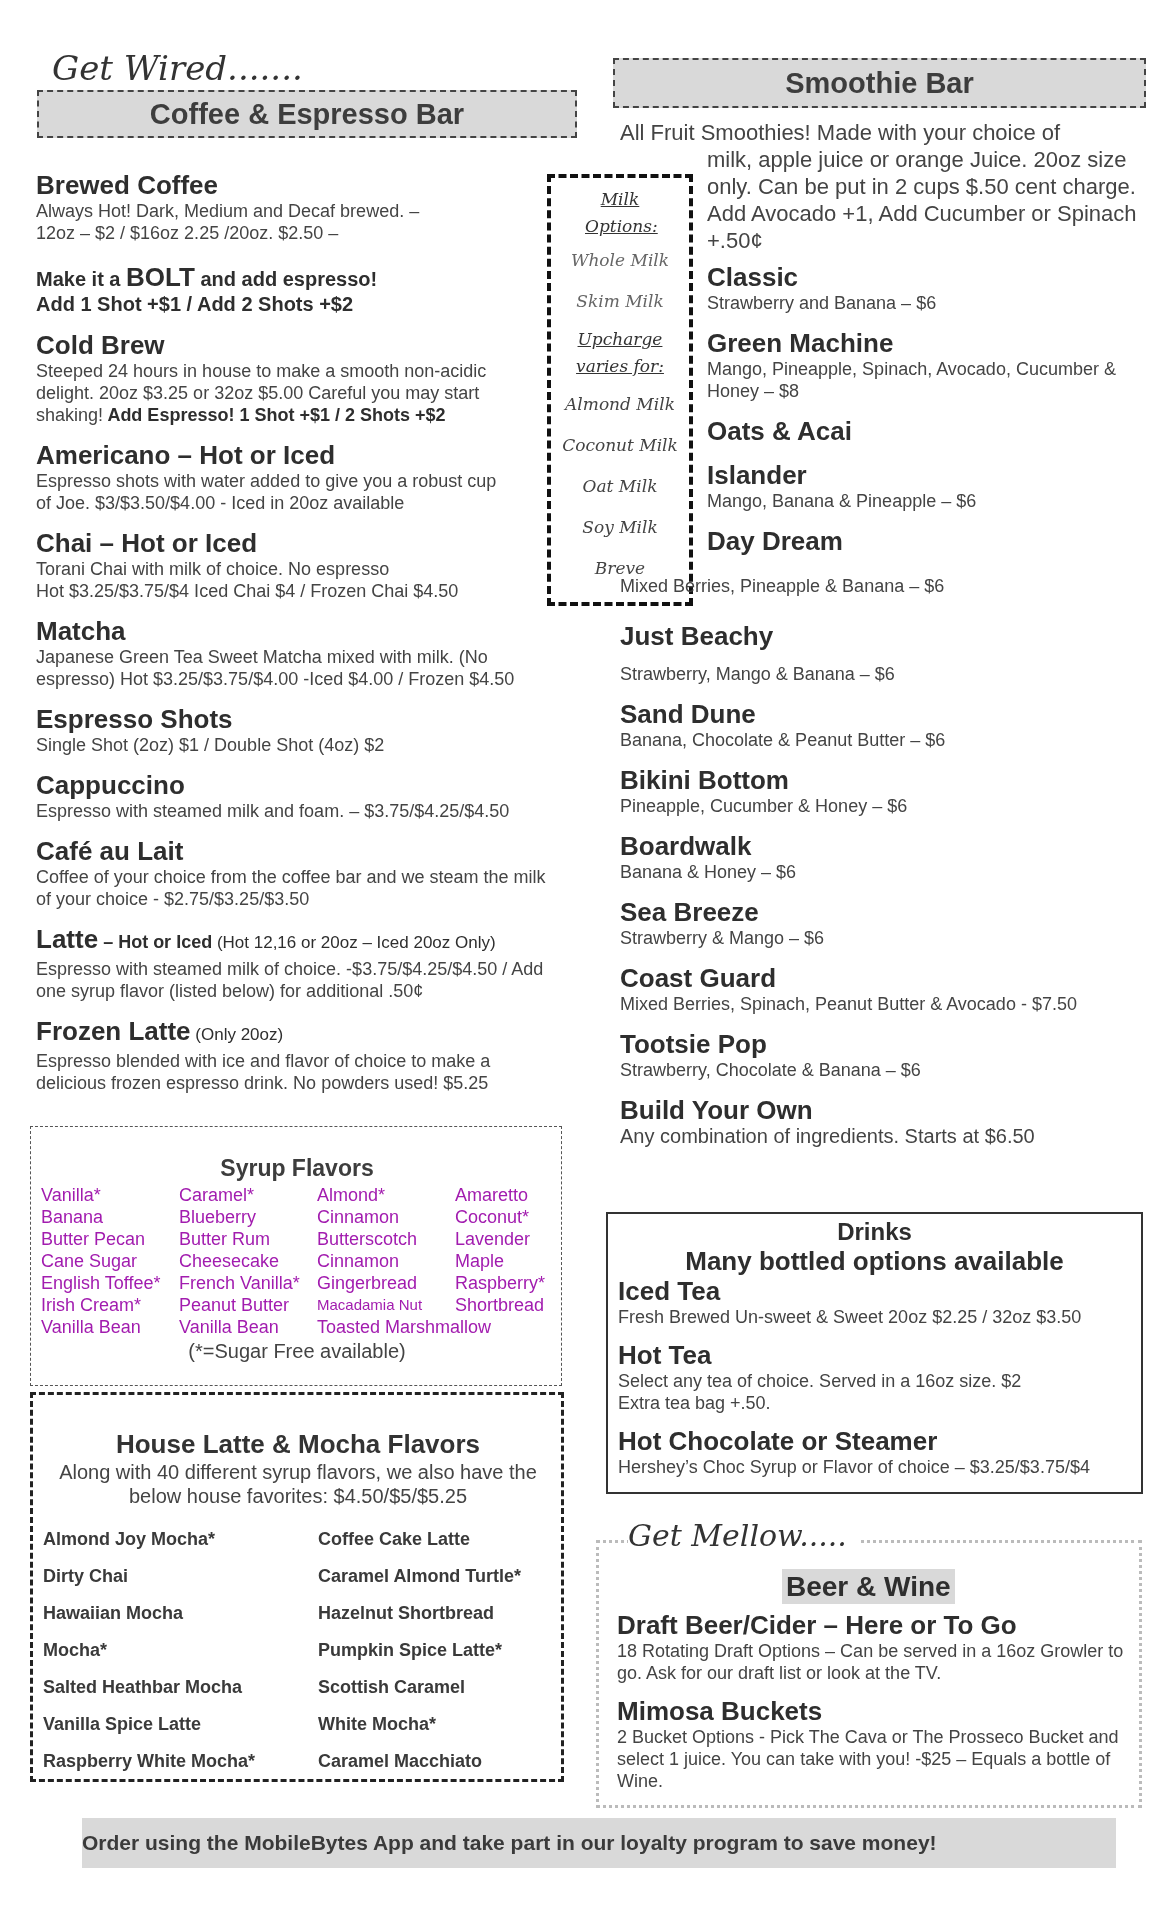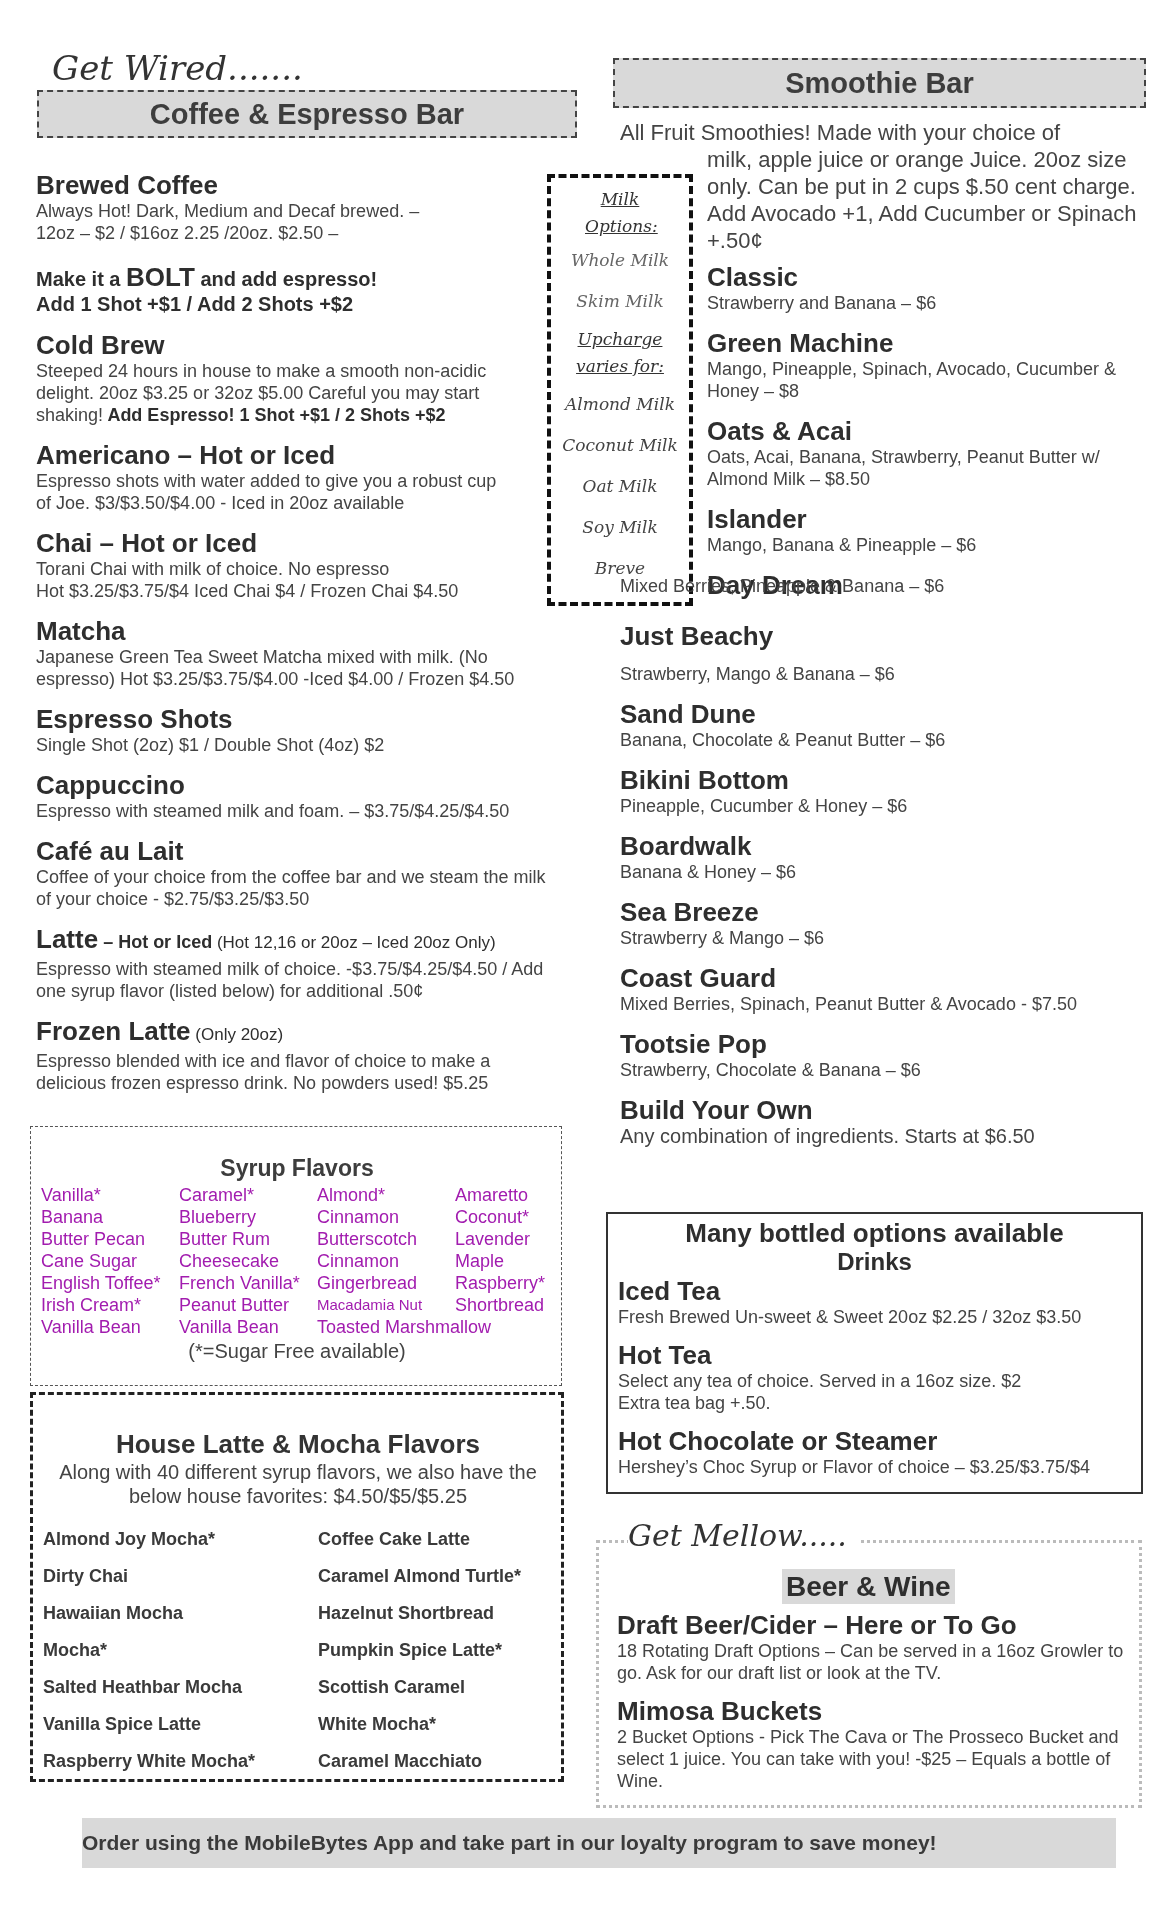--- a/index.html
+++ b/index.html
@@ -137,21 +137,20 @@
   <div class="sm-item">
       <div class="sm-title">Classic</div>
       <div class="sm-desc">Strawberry and Banana – $6</div>
     </div>
   <div class="sm-item">
       <div class="sm-title">Green Machine</div>
       <div class="sm-desc">Mango, Pineapple, Spinach, Avocado, Cucumber &amp; Honey – $8</div>
     </div>
   <div class="sm-item">
       <div class="sm-title">Oats &amp; Acai</div>
-      <div class="sm-desc">Oats, Acai, Banana, Strawberry, Peanut Butter w/ Almond Milk – $8.50</div>
     </div>
   <div class="sm-item">
       <div class="sm-title">Islander</div>
       <div class="sm-desc">Mango, Banana &amp; Pineapple – $6</div>
     </div>
   <div class="sm-item" style="margin-bottom:0">
       <div class="sm-title">Day Dream</div>
     </div>
 </div>
 
@@ -242,22 +241,22 @@
       <div>Salted Heathbar Mocha</div>
       <div>Scottish Caramel</div>
       <div>Vanilla Spice Latte</div>
       <div>White Mocha*</div>
       <div>Raspberry White Mocha*</div>
       <div>Caramel Macchiato</div>
     </div>
 </div>
 
 <div id="drinks-box" class="abs">
+  <div id="drinks-title">Drinks</div>
   <div id="drinks-sub">Many bottled options available</div>
-  <div id="drinks-title">Drinks</div>
   <div class="dr-item">
       <div class="sm-title">Iced Tea</div>
       <div class="sm-desc">Fresh Brewed Un-sweet &amp; Sweet 20oz $2.25 / 32oz $3.50</div>
     </div>
   <div class="dr-item">
       <div class="sm-title">Hot Tea</div>
       <div class="sm-desc" style="white-space:pre-line">Select any tea of choice.  Served in a 16oz size. $2
 Extra tea bag +.50.</div>
     </div>
   <div class="dr-item">

